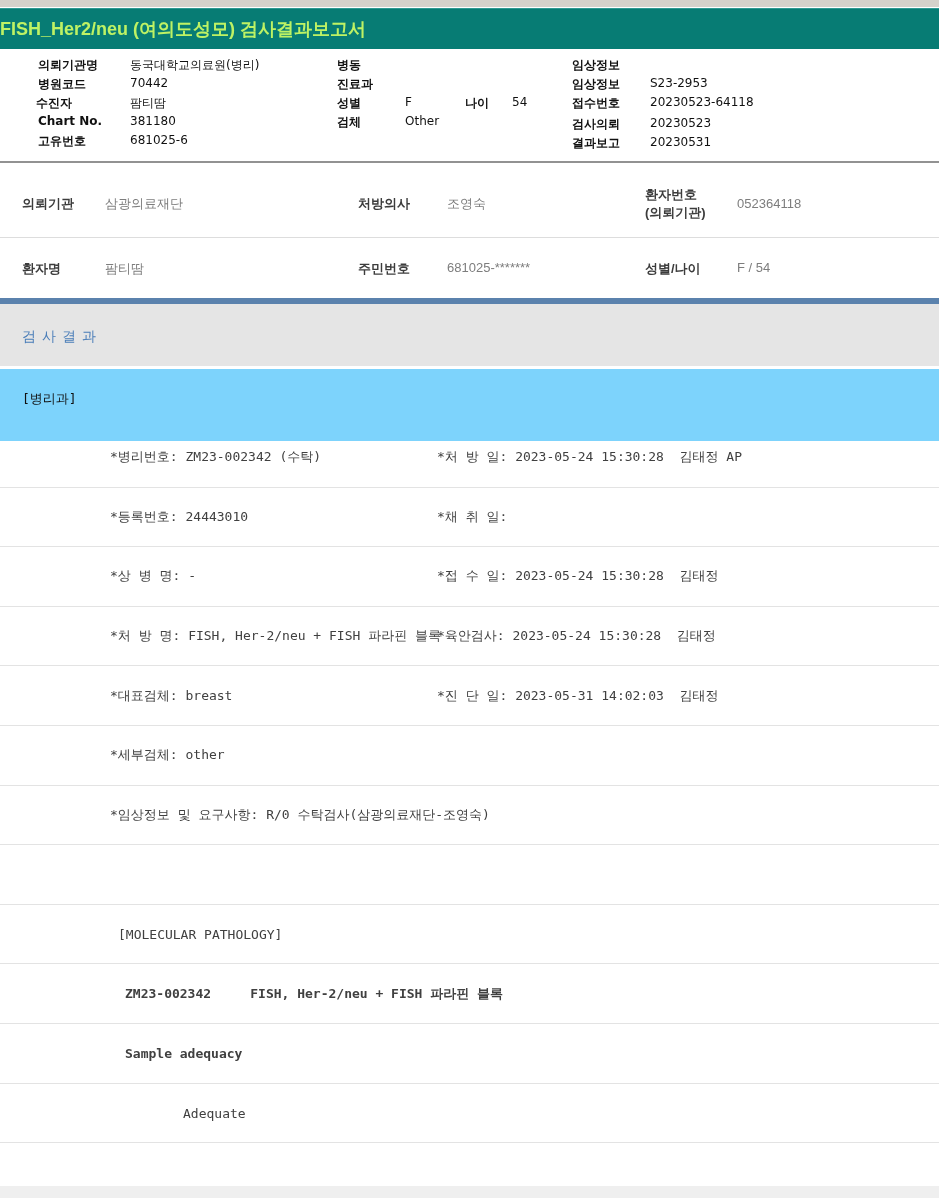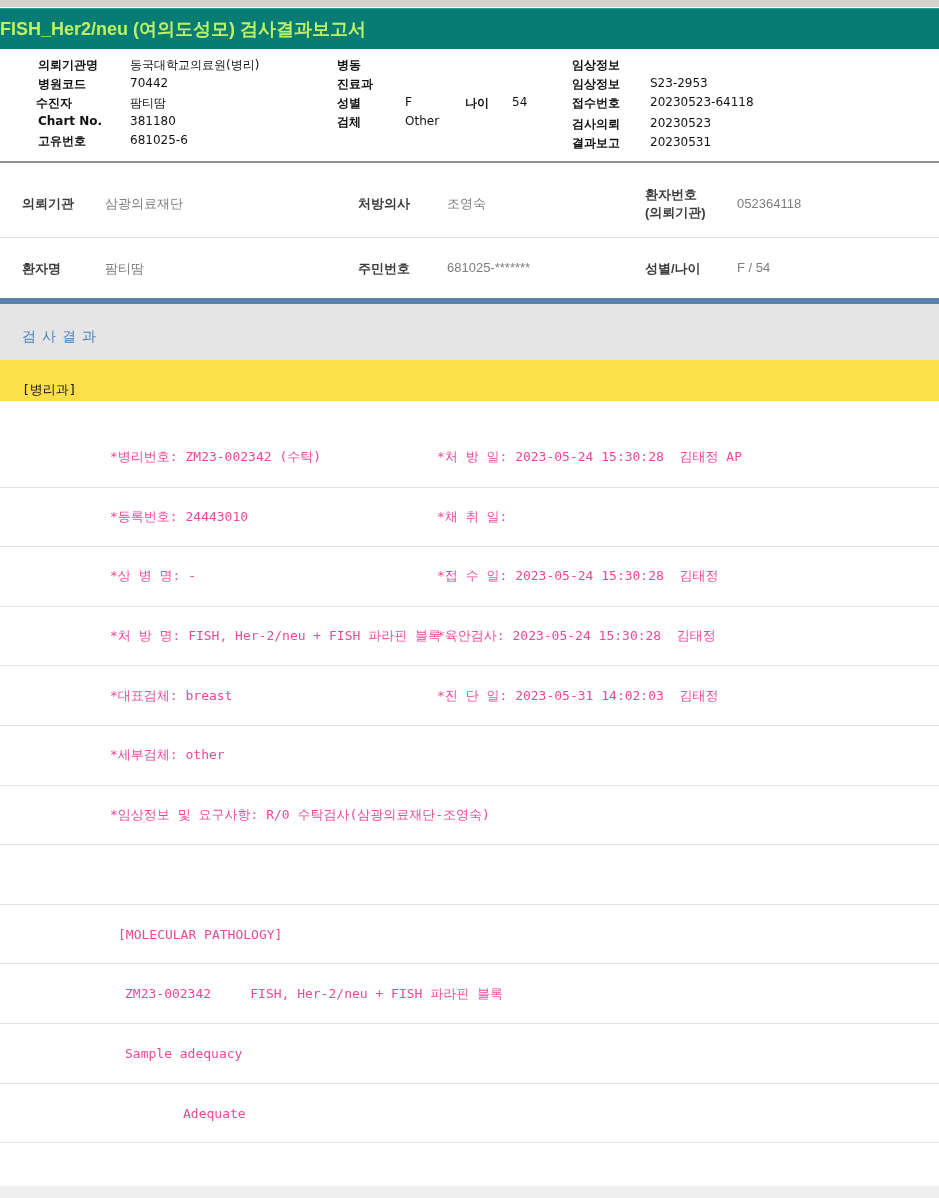--- a/index.html
+++ b/index.html
@@ -18,30 +18,30 @@
   
   .hdr-rule{position:absolute;top:161px;left:0;width:939px;height:2px;background:#929292;}
   
   .pl{position:absolute;font:bold 13px "Liberation Sans",sans-serif;color:#3c3c3c;white-space:pre-line;}
   .pv{position:absolute;font:13px "Liberation Sans",sans-serif;color:#7d7d7d;white-space:pre;}
   .row-sep{position:absolute;left:0;width:939px;height:1px;background:#dddddd;}
   .blue-bar{position:absolute;top:298px;left:0;width:939px;height:6px;background:#5b82ad;}
   .result-band{position:absolute;top:304px;left:0;width:939px;height:62px;background:#e5e5e5;}
   .result-band .band-title{position:absolute;top:24px;left:22px;font:14px "DejaVu Sans",sans-serif;
         color:#4a7db8;letter-spacing:6px;}
-  .dept-band{position:absolute;top:360px;left:0;width:939px;height:41px;background:#fde047;}
+  .dept-band{position:absolute;top:369px;left:0;width:939px;height:72px;background:#7dd3fc;}
   .dept-band .dept-text{position:absolute;top:21px;left:22px;font:13px "DejaVu Sans Mono",monospace;color:#111;}
   
   .rows{position:absolute;top:427px;left:0;width:939px;height:759px;display:flex;flex-direction:column;}
   .rrow{position:relative;height:59.6px;box-sizing:border-box;}
   .rrow + .rrow{border-top:1px solid #e3e3e3;}
   .rrow-last{flex:1;height:auto;}
   .rtext{position:absolute;top:50%;transform:translateY(-50%);white-space:pre;
-         font:13px "DejaVu Sans Mono",monospace;color:#ec4899;}
-  .ind-a{left:110px;} .ind-b{left:118px;} .ind-c{left:125px;} .ind-d{left:139px;margin-left:44px;}
+         font:13px "DejaVu Sans Mono",monospace;color:#404040;}
+  .ind-a{left:110px;} .ind-b{left:118px;} .ind-c{left:125px;font-weight:bold;} .ind-d{left:139px;margin-left:44px;}
   .rright{left:437px;}
   .bottom-strip{position:absolute;top:1186px;left:0;width:939px;height:12px;background:#efefef;}
 </style>
 </head>
 <body>
 
 <div class="page">
 
   <div class="top-strip"></div>
 

